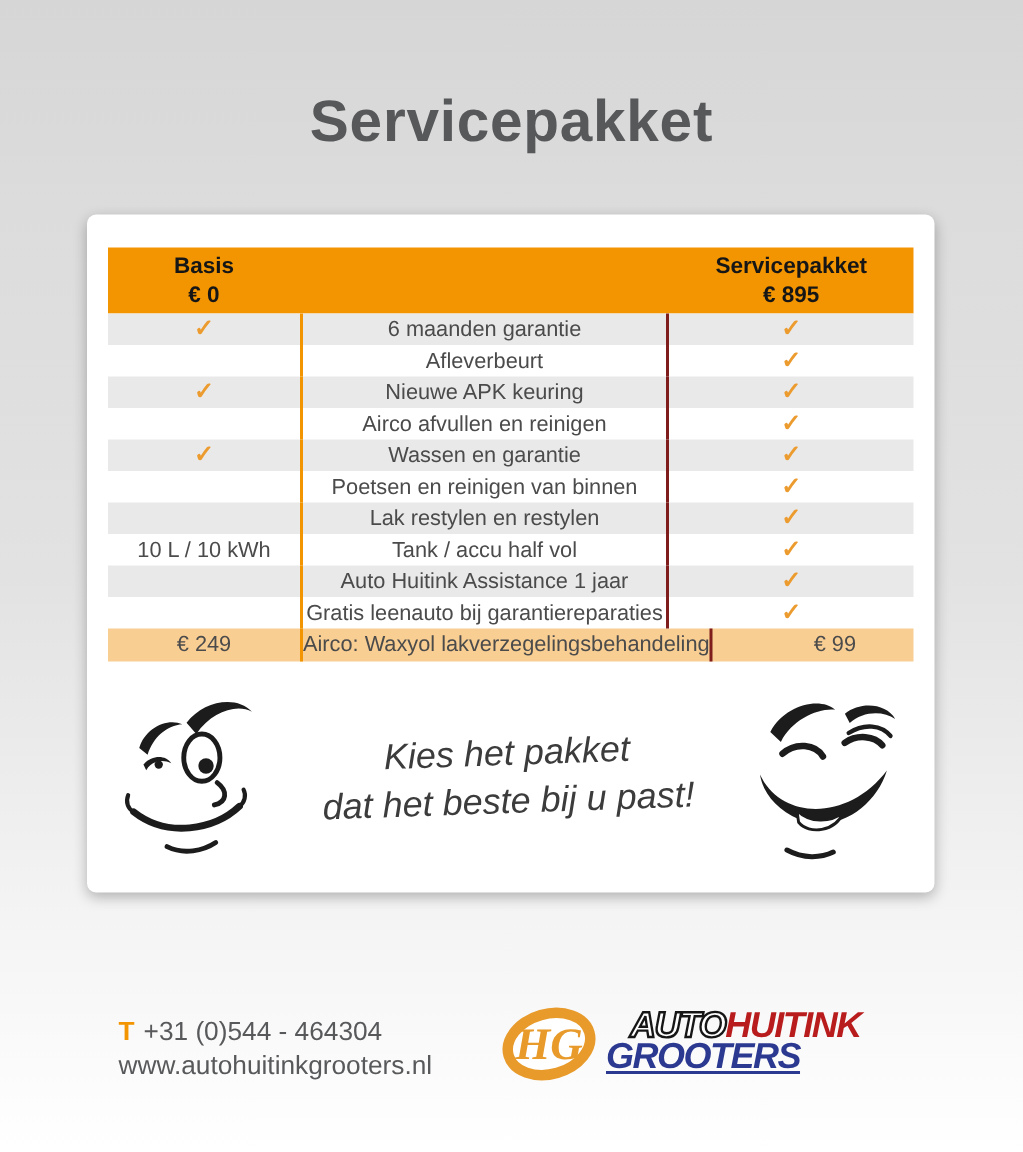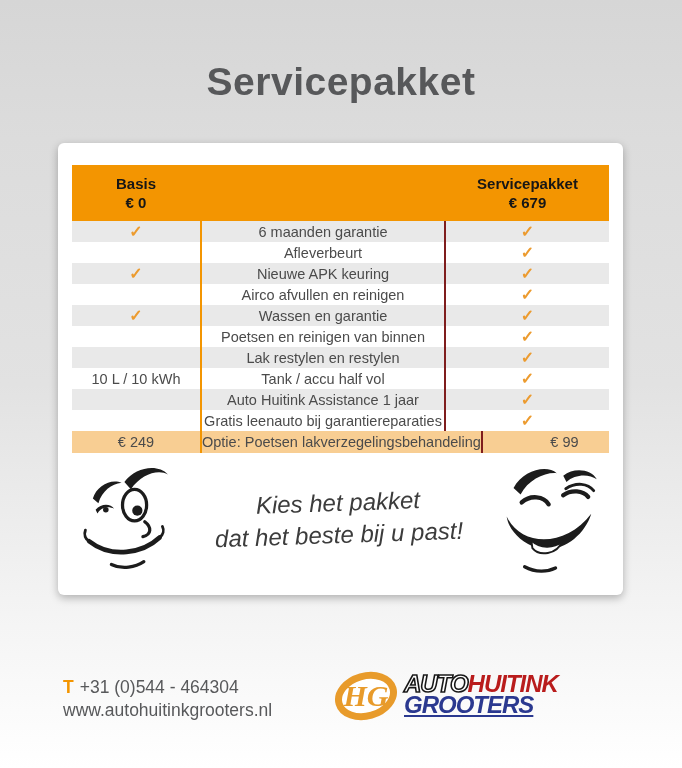--- a/index.html
+++ b/index.html
@@ -31,21 +31,21 @@
     padding: 22px 14px 12px 14px;
   }
 
   .thead, .row {
     display: grid;
     grid-template-columns: 128px 1fr 163px;
     width: 100%;
   }
   .thead {
     background: #F39501;
-    height: 56px;
+    height: 44px;
     align-items: center;
   }
   .thcell {
     text-align: center;
     font-weight: bold;
     font-size: 15px;
     line-height: 19px;
     color: #161616;
   }
   .row { height: 21px; }
@@ -88,21 +88,21 @@
     line-height: 32px;
     color: #3c3c3c;
     transform: rotate(-2deg);
     flex: 1;
   }
   .face { flex: 0 0 auto; }
   .face-right { transform: rotate(6deg); }
 
   .phone-block {
     position: absolute;
-    left: 63px; top: 676px;
+    left: 79px; top: 676px;
     font-size: 17.5px;
     line-height: 22.5px;
     color: #58595b;
   }
   .phone-t { color: #F39501; font-weight: bold; margin-right: 6px; }
 
   .logo {
     position: absolute;
     left: 334px; top: 666px;
     display: flex;
@@ -111,40 +111,40 @@
   .logo-oval { margin-top: 4px; }
   .logo-text {
     margin-left: 6px;
     font-style: italic;
     font-weight: bold;
     font-size: 24px;
     line-height: 21px;
     letter-spacing: -1px;
     white-space: nowrap;
   }
-  .logo-auto { color: #ffffff; -webkit-text-stroke: 1.6px #161616; }
+  .logo-auto { color: #ffffff; margin-left: 16px; -webkit-text-stroke: 1.6px #161616; }
   .logo-huitink { color: #b91c1c; }
   .logo-grooters { color: #2b3990; text-decoration: underline; }
 </style>
 </head>
 <body>
 
 <div class="title">Servicepakket</div>
 
 <div class="card">
 
   <div class="thead">
     <div class="thcell">
       <div>Basis</div>
       <div>€ 0</div>
     </div>
     <div class="thcell"></div>
     <div class="thcell">
       <div>Servicepakket</div>
-      <div>€ 679</div>
+      <div>€ 895</div>
     </div>
   </div>
 
   <div>
       <div class="row row-gray">
         <div class="cell">
           <span class="check">✓</span>
         </div>
         <div class="cell cell-label">6 maanden garantie</div>
         <div class="cell">
@@ -215,21 +215,21 @@
         <div class="cell"></div>
         <div class="cell cell-label">Gratis leenauto bij garantiereparaties</div>
         <div class="cell">
           <span class="check">✓</span>
         </div>
       </div>
     </div>
 
   <div class="row option-row">
     <div class="cell">€ 249</div>
-    <div class="cell cell-label">Optie: Poetsen lakverzegelingsbehandeling</div>
+    <div class="cell cell-label">Airco: Waxyol lakverzegelingsbehandeling</div>
     <div class="cell">€ 99</div>
   </div>
 
   <div class="bottom">
     <svg class="face face-left" width="102" height="114" viewBox="0 0 110 120">
       <g fill="#1c1c1c" stroke="none">
         <path d="M50,20 C62,4 86,0 97,12 C86,6 68,12 57,28 Z"></path>
         <path d="M16,38 C20,24 36,16 47,21 C36,22 26,30 22,43 Z"></path>
         <path d="M19,50 C25,43 35,43 39,49 C33,46 25,47 21,54 Z"></path>
         <circle cx="30" cy="50" r="3"></circle>

